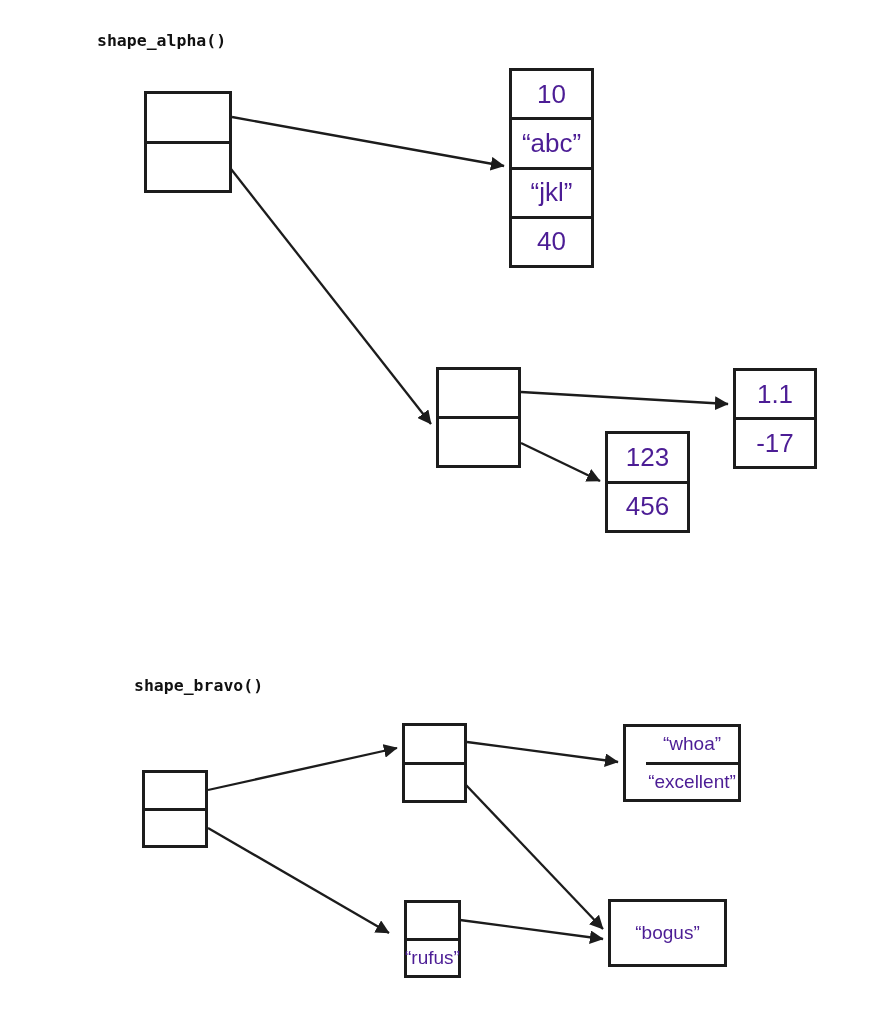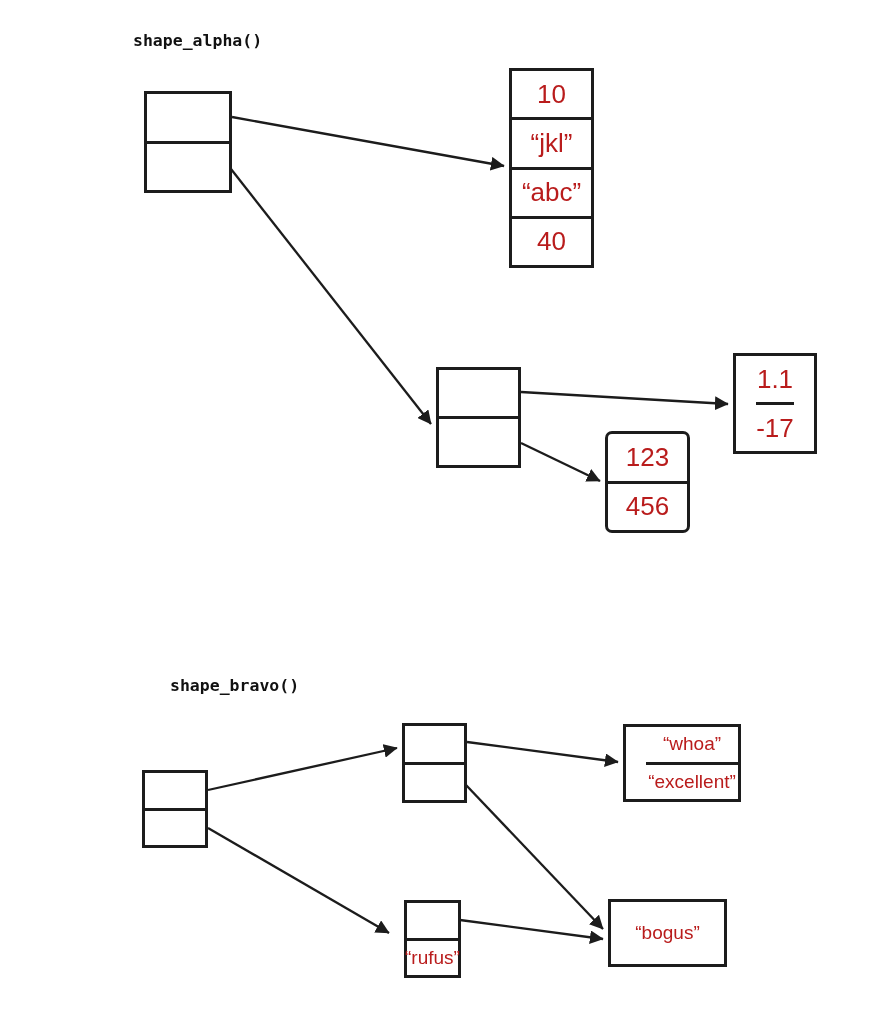--- a/index.html
+++ b/index.html
@@ -15,39 +15,38 @@
   }
 
   .diagram-title {
     position: absolute;
     font-family: "DejaVu Sans Mono", monospace;
     font-size: 16.5px;
     font-weight: 600;
     color: #111111;
     letter-spacing: 0px;
     white-space: nowrap;
-    margin-left: 36px;
   }
 
   .box {
     position: absolute;
     box-sizing: border-box;
     border: 3px solid #1c1c1c;
     background: #ffffff;
     display: flex;
     flex-direction: column;
   }
 
   .cell {
     flex: 1 1 0;
     border-top: 3px solid #1c1c1c;
     display: flex;
     align-items: center;
     justify-content: center;
-    color: #b91c1c;
+    color: #4c1d95;
     white-space: nowrap;
   }
   .cell:first-child { border-top: none; }
 
   .cells-lg .cell { font-size: 26px; }
   .cells-sm .cell { font-size: 19px; }
 
   .arrows {
     position: absolute;
     left: 0; top: 0;
@@ -86,36 +85,36 @@
 
   <div class="diagram-title" style="left:97px; top:31px;">shape_alpha()</div>
 
   <div class="box cells-lg" style="left:144px; top:91px; width:88px; height:102px;">
     <div class="cell"></div>
     <div class="cell"></div>
   </div>
 
   <div class="box cells-lg" style="left:509px; top:68px; width:85px; height:200px;">
     <div class="cell">10</div>
+    <div class="cell">“abc”</div>
     <div class="cell">“jkl”</div>
-    <div class="cell">“abc”</div>
     <div class="cell">40</div>
   </div>
 
   <div class="box cells-lg" style="left:436px; top:367px; width:85px; height:101px;">
     <div class="cell"></div>
     <div class="cell"></div>
   </div>
 
-  <div class="box cells-lg" style="left:733px; top:353px; width:84px; height:101px;align-items:center;">
+  <div class="box cells-lg" style="left:733px; top:368px; width:84px; height:101px;">
     <div class="cell">1.1</div>
     <div class="cell">-17</div>
   </div>
 
-  <div class="box cells-lg" style="left:605px; top:431px; width:85px; height:102px;border-radius:7px;">
+  <div class="box cells-lg" style="left:605px; top:431px; width:85px; height:102px;">
     <div class="cell">123</div>
     <div class="cell">456</div>
   </div>
 
   <div class="diagram-title" style="left:134px; top:676px;">shape_bravo()</div>
 
   <div class="box cells-sm" style="left:142px; top:770px; width:66px; height:78px;">
     <div class="cell"></div>
     <div class="cell"></div>
   </div>

